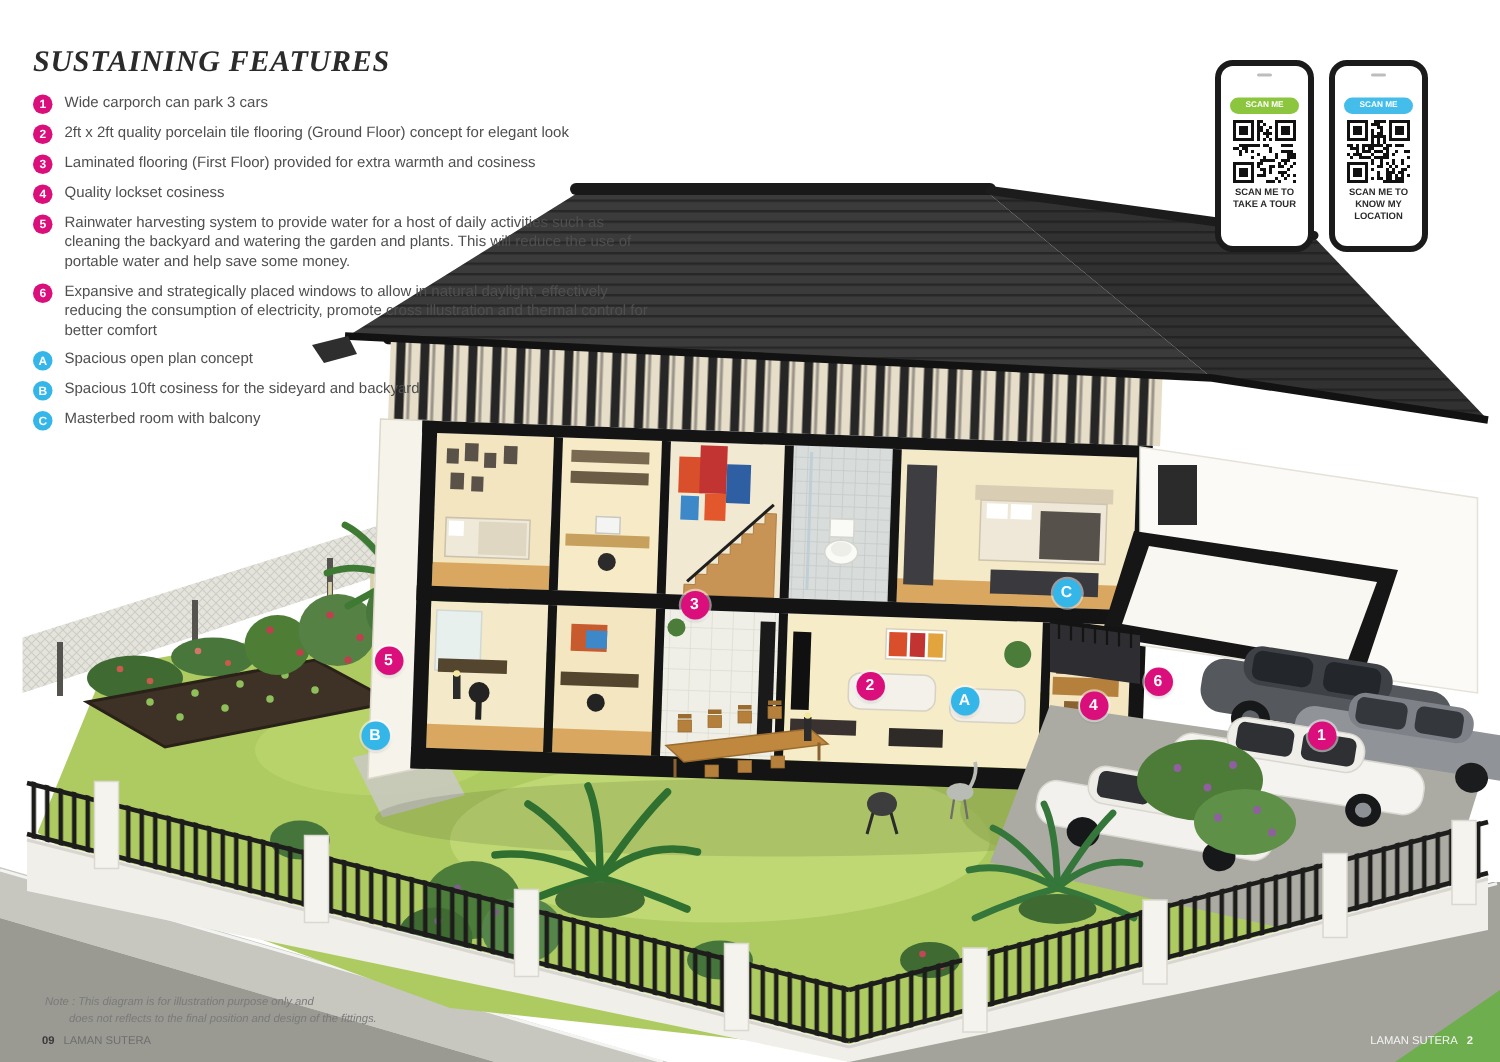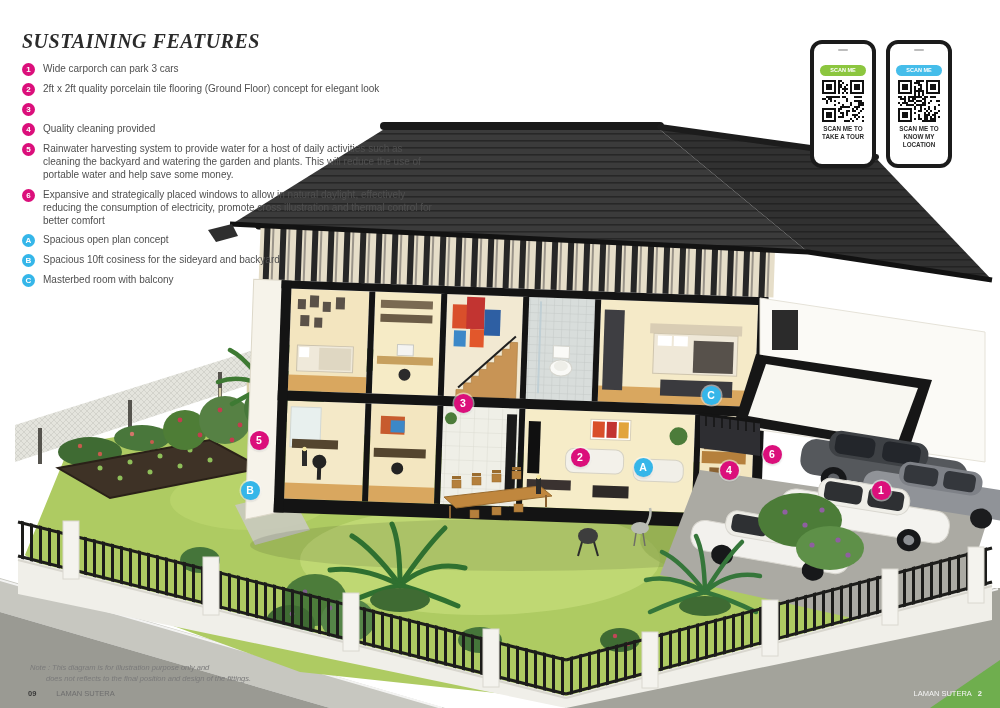--- a/index.html
+++ b/index.html
@@ -39,21 +39,21 @@
   .marker-letter{background:#35b6e9;}
 
   
   .illus{position:absolute;left:0;top:0;z-index:1;}
 
   
   .note{position:absolute;left:30px;top:663px;font-size:7.5px;color:#7a7a7a;
         font-style:italic;line-height:1.45;z-index:4;}
   .note .l2{padding-left:16px;}
   .footer-left{position:absolute;left:28px;top:689px;font-size:7.5px;color:#6e6e6e;z-index:4;
-               display:flex;align-items:center;gap:20px;}
+               display:flex;align-items:center;gap:6px;}
   .footer-left .pg{font-weight:bold;color:#3a3a3a;}
   .footer-right{position:absolute;right:18px;top:689px;font-size:7.5px;color:#f4f4f4;z-index:4;
                 display:flex;align-items:center;gap:6px;}
   .footer-right .pg{font-weight:bold;}
 </style>
 </head>
 <body>
 
 <div class="page">
 
@@ -484,24 +484,25 @@
       <div class="feature-item">
         <span class="badge badge-num">1</span>
         <span class="feature-text">Wide carporch can park 3 cars</span>
       </div>
       <div class="feature-item">
         <span class="badge badge-num">2</span>
         <span class="feature-text">2ft x 2ft quality porcelain tile flooring (Ground Floor) concept for elegant look</span>
       </div>
       <div class="feature-item">
         <span class="badge badge-num">3</span>
+        <span class="feature-text">Laminated flooring (First Floor) provided for extra warmth and cosiness</span>
       </div>
       <div class="feature-item">
         <span class="badge badge-num">4</span>
-        <span class="feature-text">Quality cleaning provided</span>
+        <span class="feature-text">Quality lockset cosiness</span>
       </div>
       <div class="feature-item">
         <span class="badge badge-num">5</span>
         <span class="feature-text">Rainwater harvesting system to provide water for a host of daily activities such as cleaning the backyard and watering the garden and plants. This will reduce the use of portable water and help save some money.</span>
       </div>
       <div class="feature-item">
         <span class="badge badge-num">6</span>
         <span class="feature-text">Expansive and strategically placed windows to allow in natural daylight, effectively reducing the consumption of electricity, promote cross illustration and thermal control for better comfort</span>
       </div>
       <div class="feature-item">

